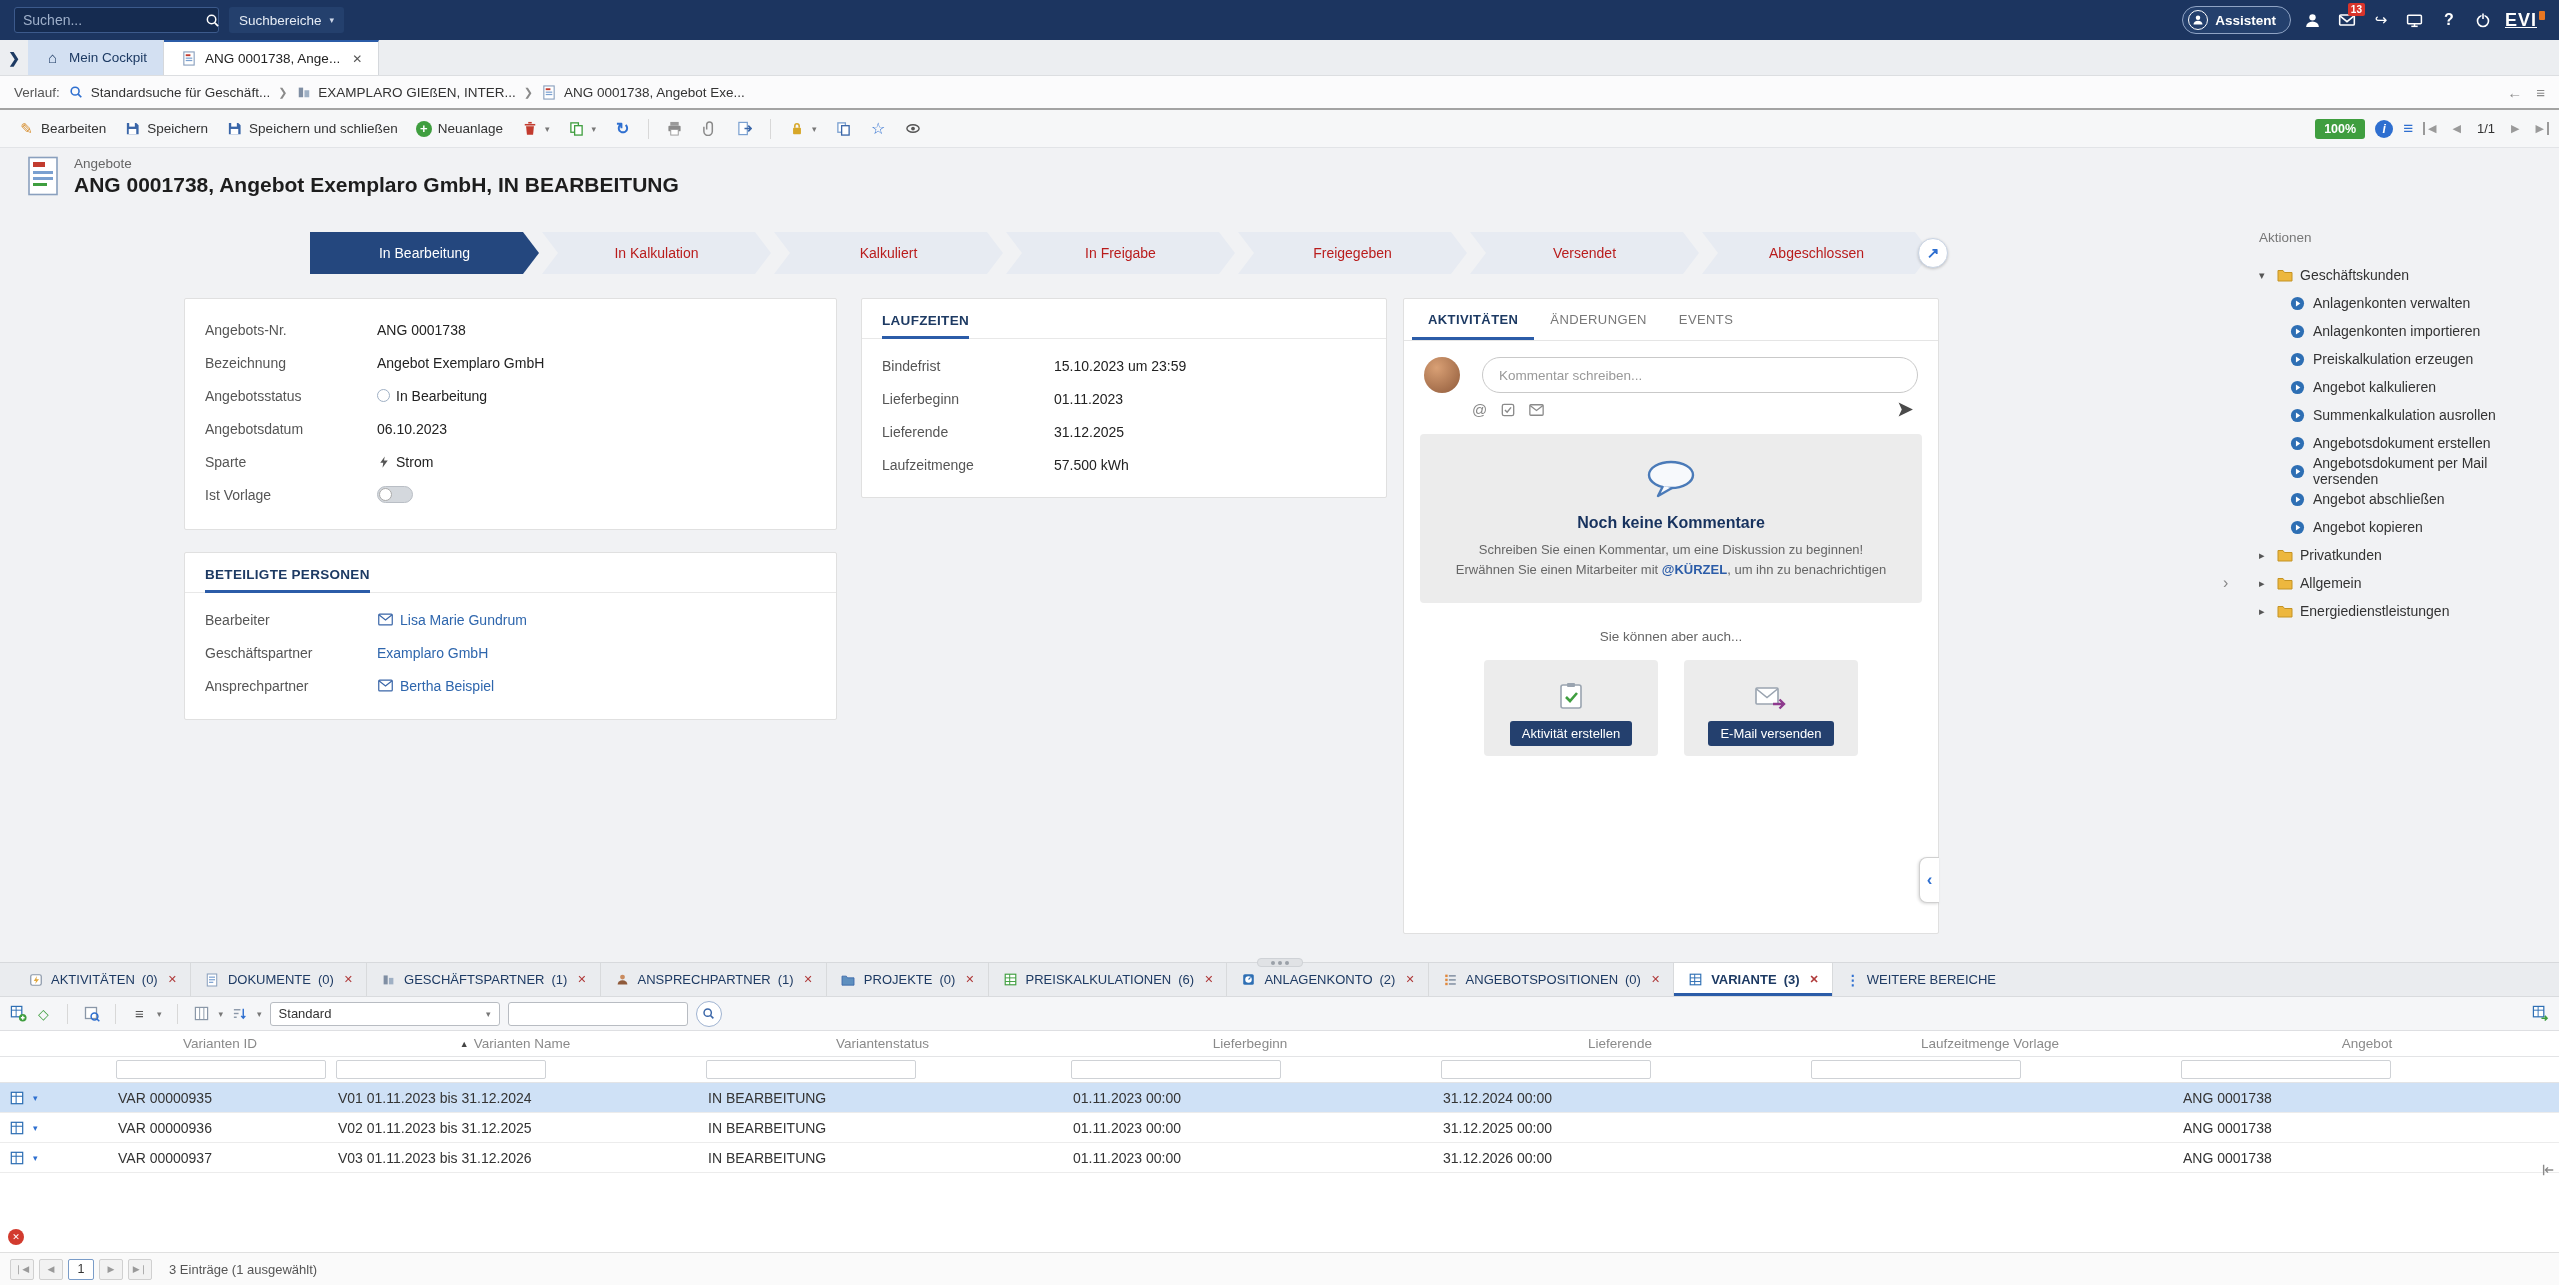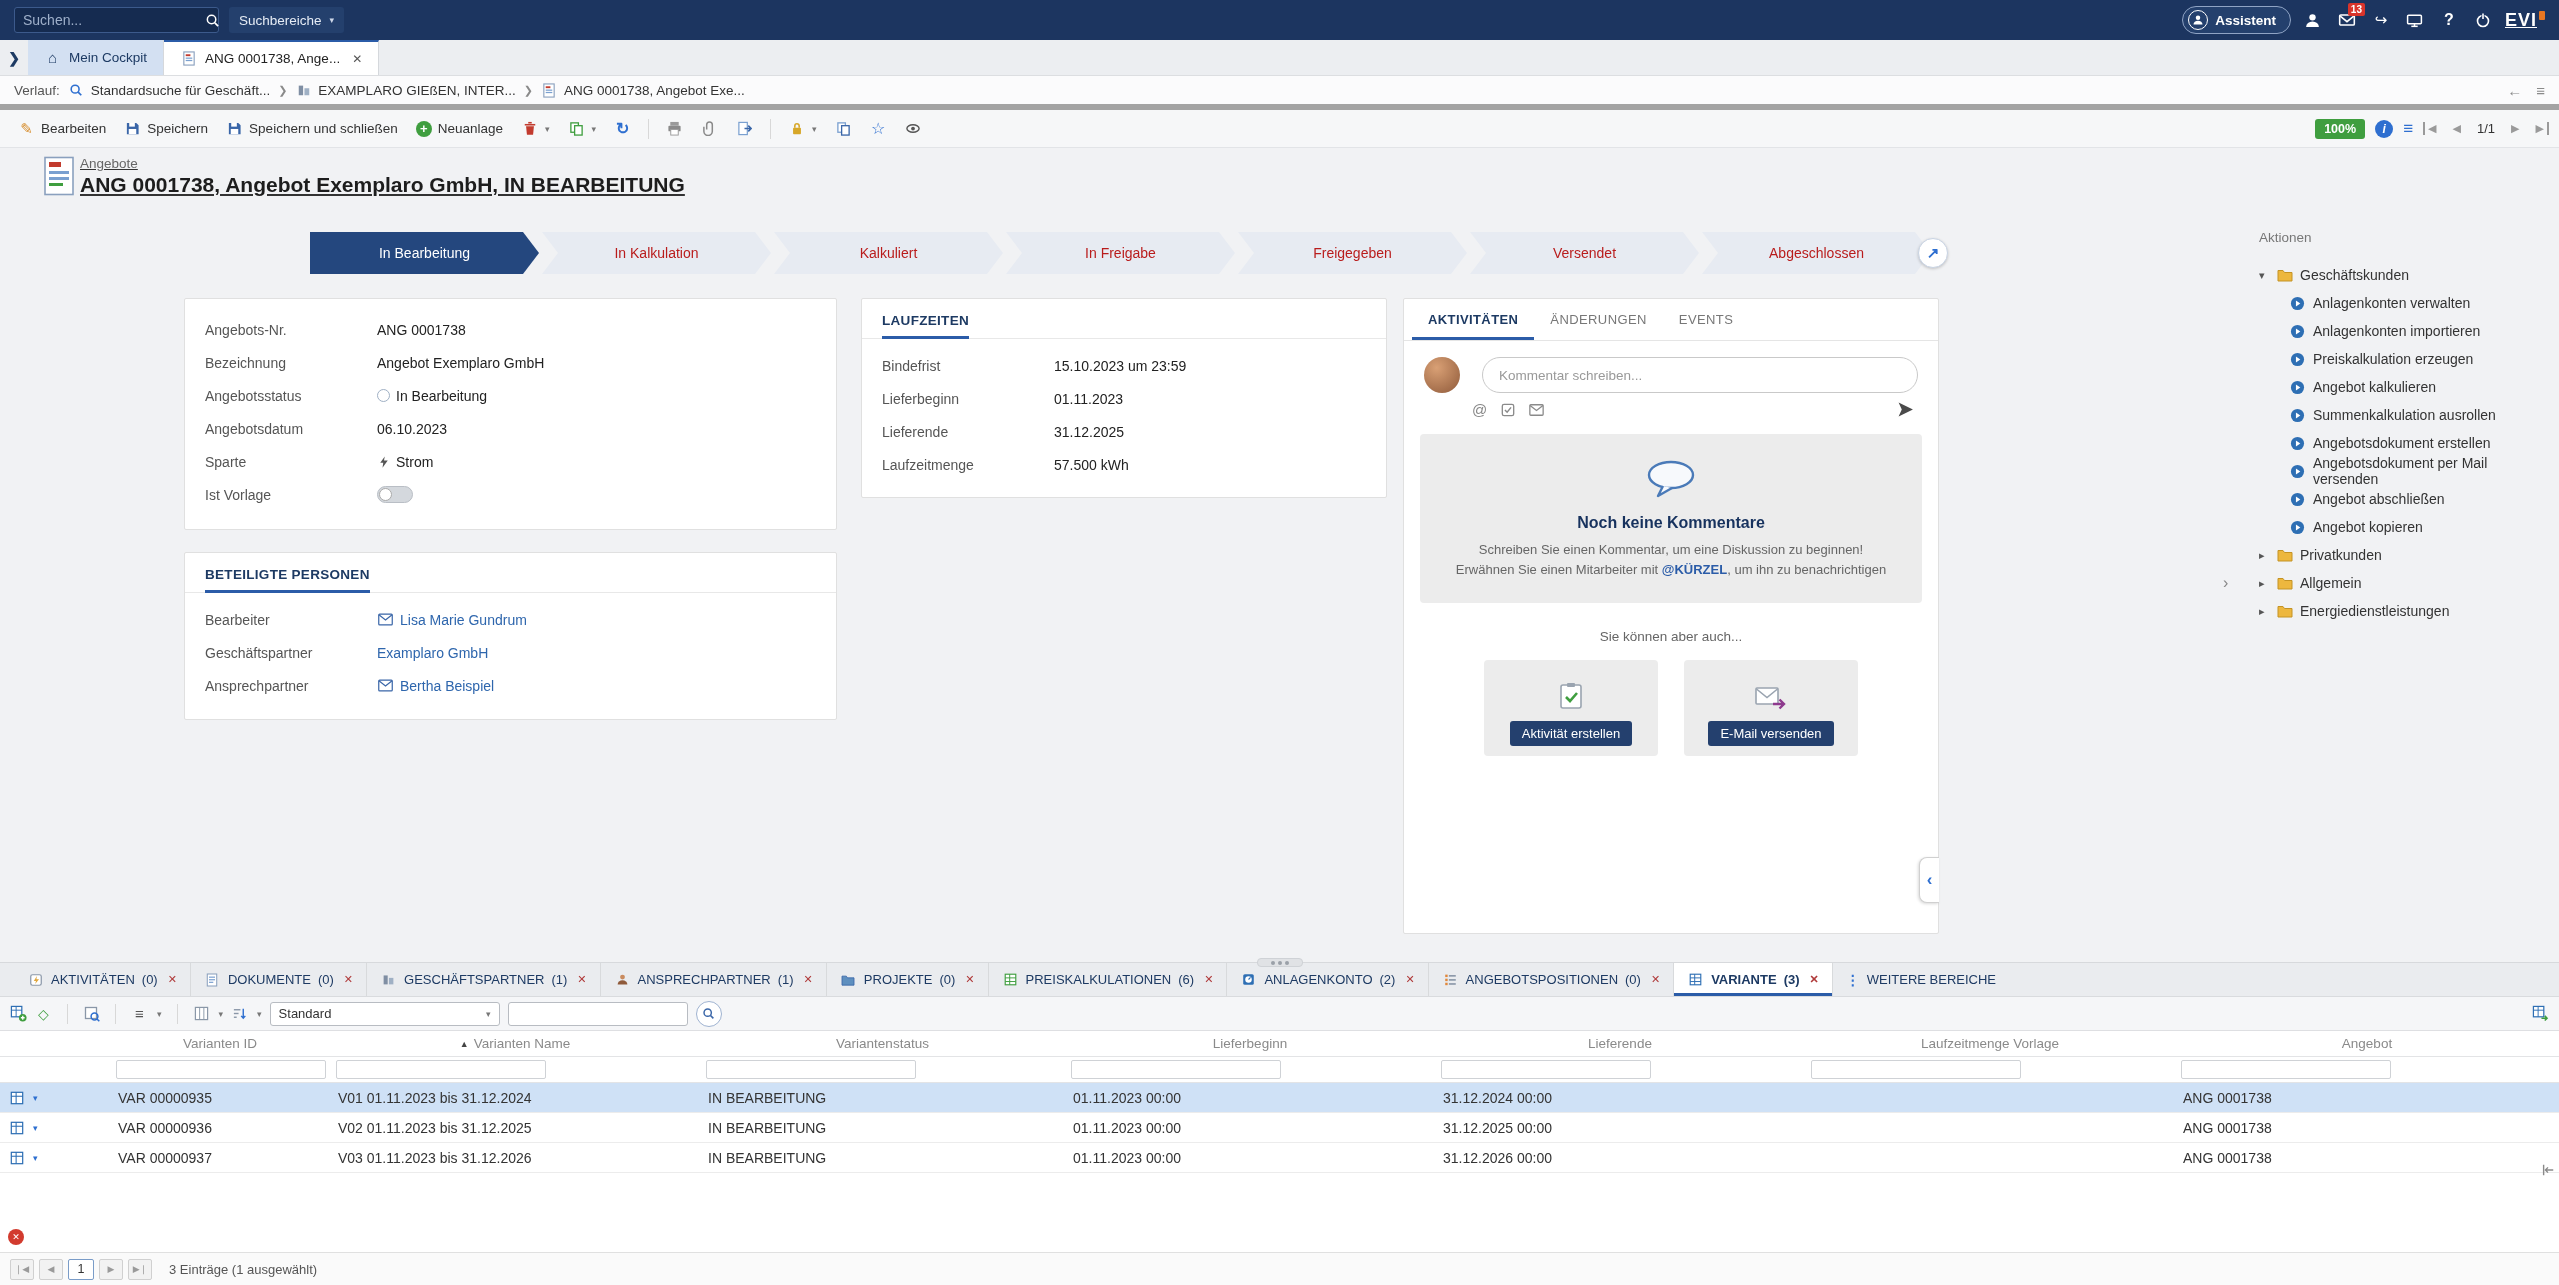--- a/index.html
+++ b/index.html
@@ -21,42 +21,42 @@
 
   
   .tabrow { height:36px; background:#eceef1; display:flex; align-items:stretch; flex:none; border-bottom:1px solid #dcdee1; }
   .nav-expander { width:28px; display:flex; align-items:center; justify-content:center; color:#1d3a63; font-size:14px; font-weight:bold; cursor:pointer; }
   .tab { display:flex; align-items:center; gap:8px; padding:0 16px; font-size:13.5px; color:#1d3a63; border-right:1px solid #d5d8dc; cursor:pointer; }
   .tab.cockpit { background:#d3e0f2; }
   .tab.active { background:#fff; border-top:2px solid #2b5ca8; color:#222; }
   .tab .x { color:#555; font-size:12px; margin-left:4px; }
 
   
-  .crumbbar { height:34px; background:#fbfbfc; border-bottom:6px solid #a3a3a3; display:flex; align-items:center; padding:0 14px; gap:8px; font-size:13.5px; flex:none; }
+  .crumbbar { height:34px; background:#fbfbfc; border-bottom:2px solid #a3a3a3; display:flex; align-items:center; padding:0 14px; gap:8px; font-size:13.5px; flex:none; }
   .crumb { display:flex; align-items:center; gap:6px; color:#333; cursor:pointer; }
   .crumb-sep { color:#8a8a8a; font-size:11px; }
   .crumb-right { margin-left:auto; display:flex; gap:14px; color:#8a8a8a; font-size:15px; }
 
   
   .toolbar { height:38px; background:#f6f7f8; border-bottom:1px solid #e2e4e7; display:flex; align-items:center; padding:0 10px; gap:2px; font-size:13.5px; flex:none; }
   .tbtn { display:flex; align-items:center; gap:6px; padding:4px 8px; border-radius:3px; color:#333; cursor:pointer; white-space:nowrap; }
   .ico { width:17px; height:17px; display:inline-flex; align-items:center; justify-content:center; flex:none; }
   .dd { color:#777; font-size:9px; margin-left:1px; }
   .vsep { width:1px; height:20px; background:#d8d8d8; margin:0 7px; }
   .tool-right { margin-left:auto; display:flex; align-items:center; gap:10px; }
   .zoombadge { background:#3f9e3f; color:#fff; font-weight:bold; font-size:12.5px; padding:3px 9px; border-radius:3px; }
   .infodot { width:18px; height:18px; border-radius:50%; background:#2e6fd0; color:#fff; font-size:12px; font-style:italic; font-weight:bold; display:flex; align-items:center; justify-content:center; }
   .burger { color:#2e6fd0; font-size:17px; }
   .navglyph { color:#9a9a9a; font-size:11px; padding:0 3px; cursor:pointer; }
   .navglyph.first { border-left:2px solid #9a9a9a; }
   .navglyph.last { border-right:2px solid #9a9a9a; }
   .pagertxt { font-size:13px; color:#333; margin:0 3px; }
 
   
-  .pagehead { height:56px; display:flex; align-items:center; gap:4px; padding:0 42px; flex:none;text-decoration:underline; }
+  .pagehead { height:56px; display:flex; align-items:center; gap:14px; padding:0 26px; flex:none; }
   .ph-meta { display:flex; flex-direction:column; gap:2px; }
   .ph-cat { font-size:13.5px; color:#666; }
   .ph-title { font-size:21px; font-weight:bold; color:#1d1d1d; }
 
   
   .main { flex:1; position:relative; }
 
   .workflow { position:absolute; left:310px; top:28px; width:1624px; height:42px; display:flex; }
   .step { flex:1; margin-right:3px; background:#e7ebf2; color:#b91c1c; font-size:14px; display:flex; align-items:center; justify-content:center;
           clip-path:polygon(0 0, calc(100% - 16px) 0, 100% 50%, calc(100% - 16px) 100%, 0 100%, 16px 50%); cursor:pointer; }

